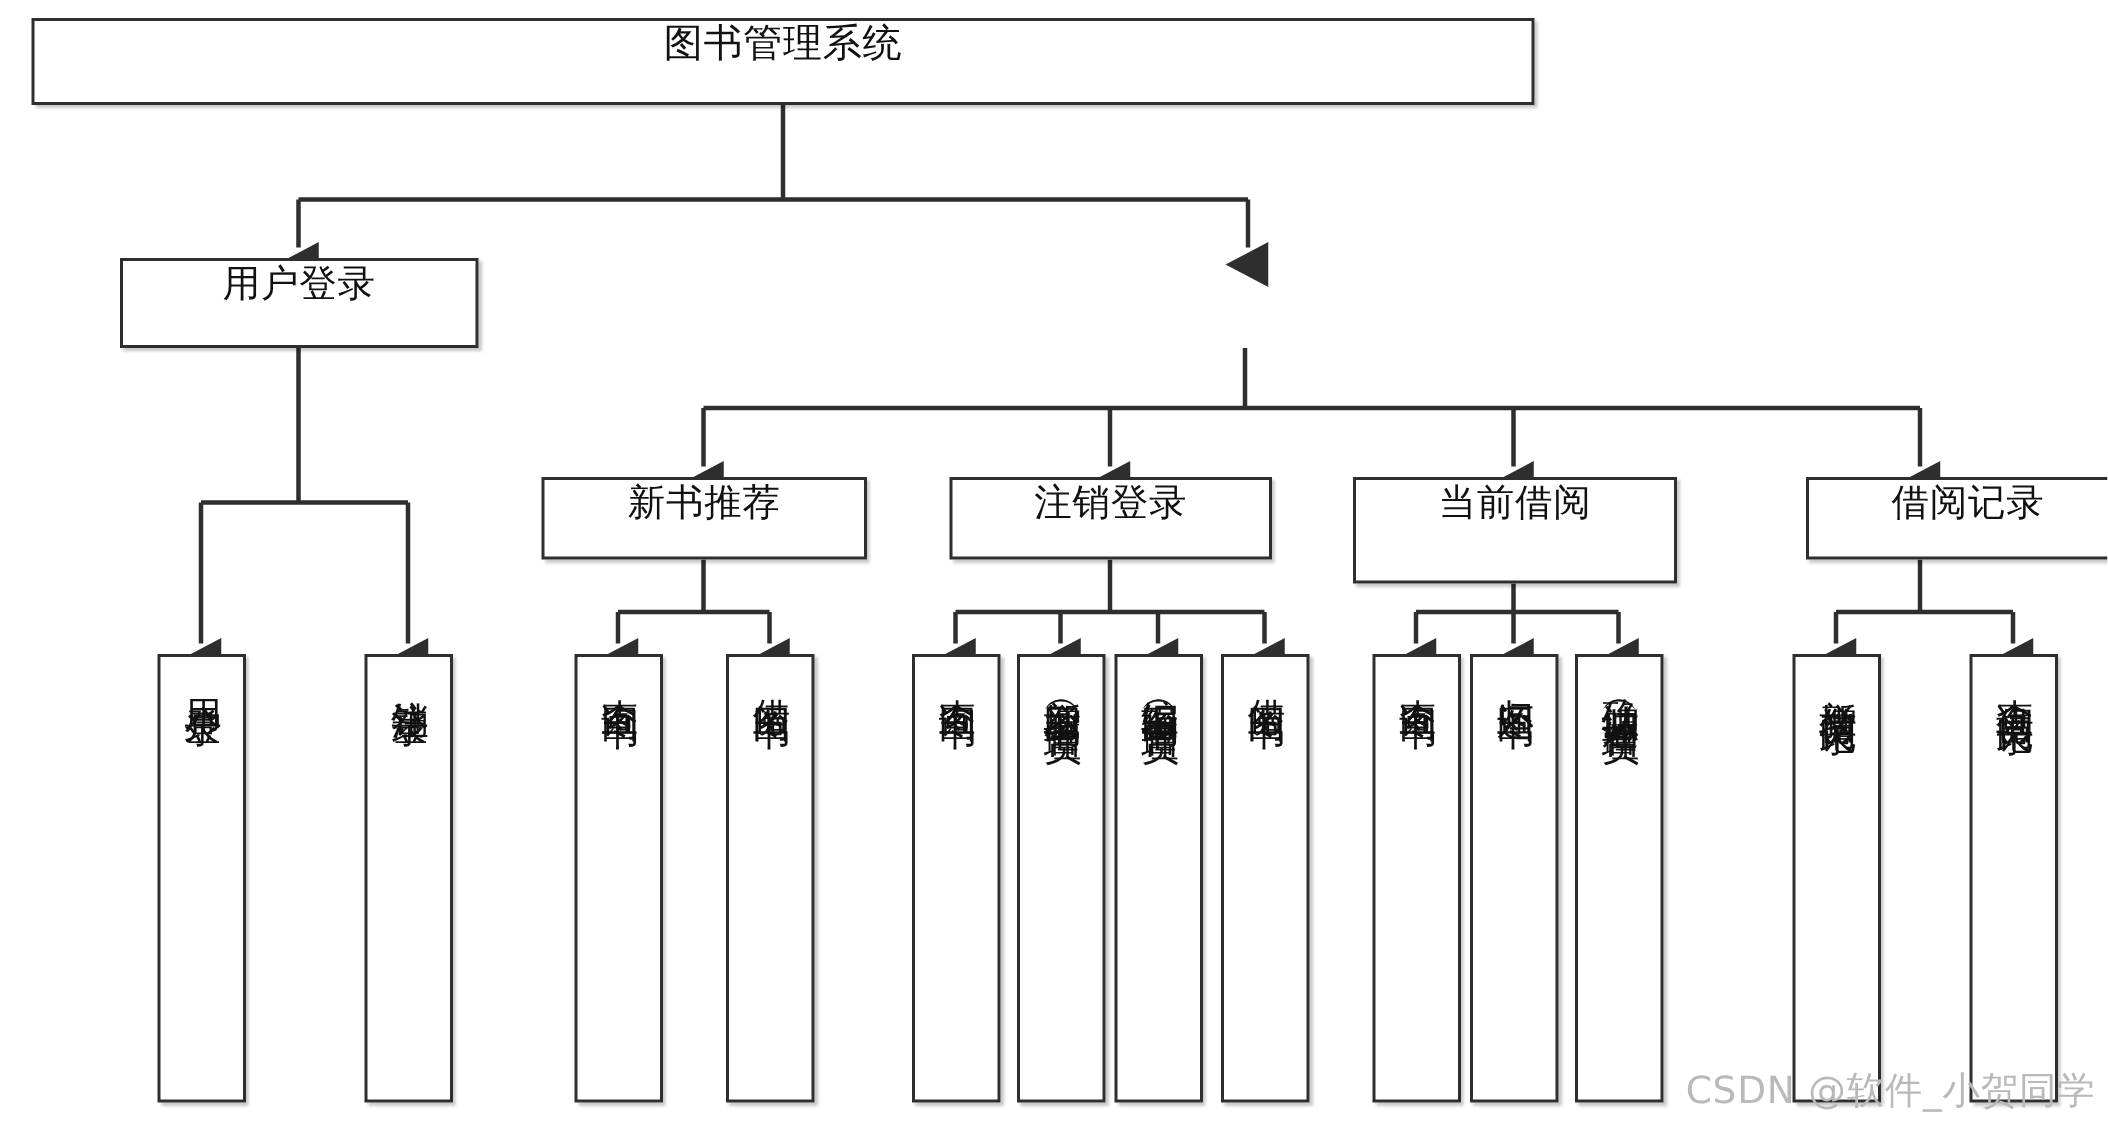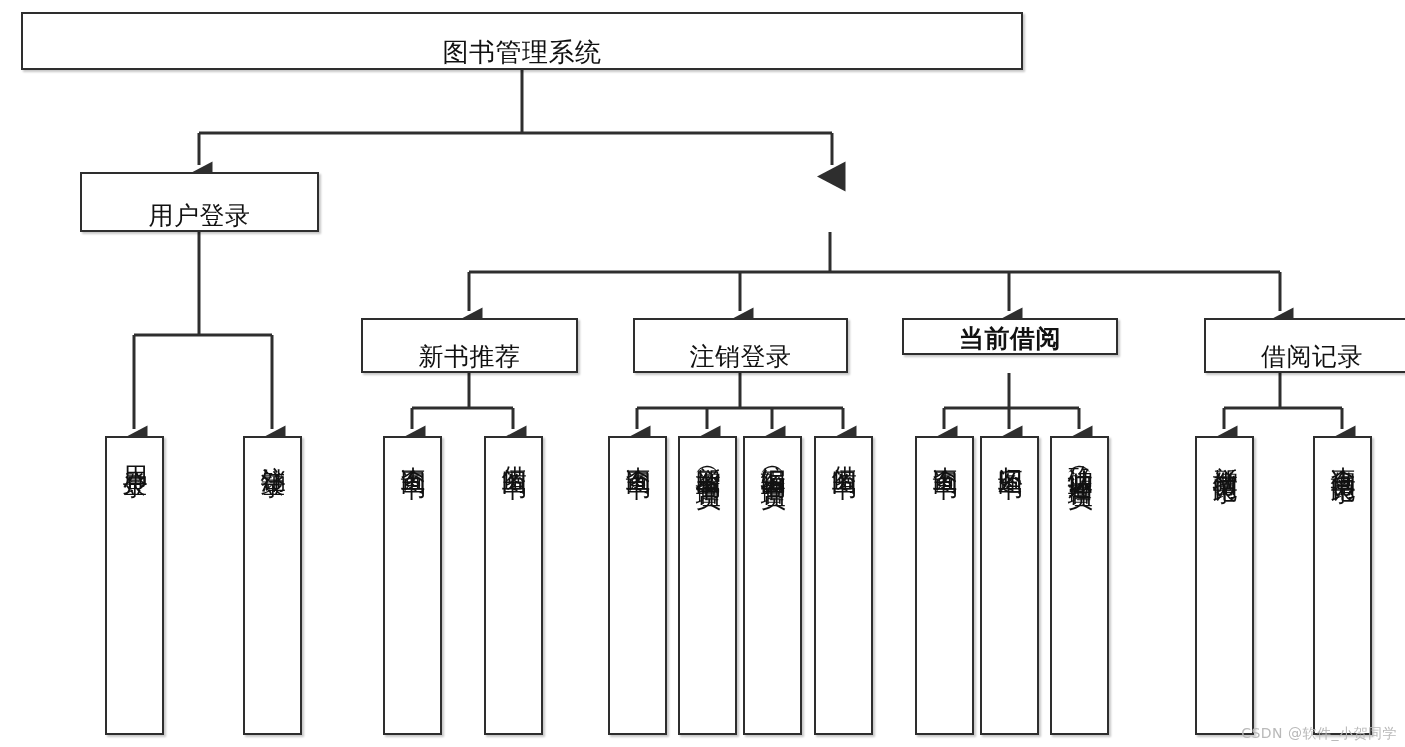--- a/index.html
+++ b/index.html
@@ -22,21 +22,21 @@
     width: 1405px;
     height: 747px;
     pointer-events: none;
   }
   .node {
     position: absolute;
     box-sizing: border-box;
     border: 2.5px solid #2e2e2e;
     background: #ffffff;
     display: flex;
-    align-items: flex-end;
+    align-items: flex-start;
     justify-content: center;
     color: #111111;
     box-shadow: 2px 2px 2px rgba(0,0,0,0.22);
   }
   .node-label {
     display: block;
     text-align: center;
     line-height: 1.18;
     color: #111111;
   }
@@ -60,21 +60,21 @@
     max-height: 290px;
   }
   .node.vertical.tall .node-label {
     max-height: 292px;
   }
   #root-node .node-label { font-size: 26px; }
   .watermark {
     position: absolute;
     right: 8px;
     bottom: 4px;
-    font-size: 14px;
+    font-size: 25px;
     color: #b9b9b9;
     letter-spacing: 0.5px;
     white-space: nowrap;
     font-family: "DejaVu Sans", "Liberation Sans", sans-serif;
   }
 </style>
 </head>
 <body>
 
 <div id="canvas">
@@ -139,21 +139,21 @@
 
 
   <div class="node horizontal" style="left:361px; top:318px; width:217px; height:55px;">
     <span class="node-label">新书推荐</span>
   </div>
 
   <div class="node horizontal" style="left:633px; top:318px; width:215px; height:55px;">
     <span class="node-label">注销登录</span>
   </div>
 
-  <div class="node horizontal" style="left:902px; top:318px; width:216px; height:37px;font-weight:bold;">
+  <div class="node horizontal" style="left:902px; top:318px; width:216px; height:71px;">
     <span class="node-label">当前借阅</span>
   </div>
 
   <div class="node horizontal" style="left:1204px; top:318px; width:216px; height:55px;">
     <span class="node-label">借阅记录</span>
   </div>
 
   <div class="node vertical" style="left:105px; top:436px; width:59px; height:299px;">
     <span class="node-label">用户登录</span>
   </div>

